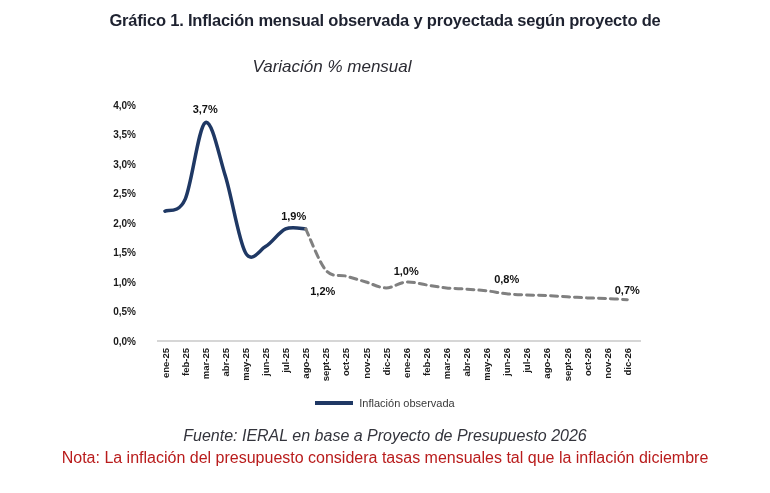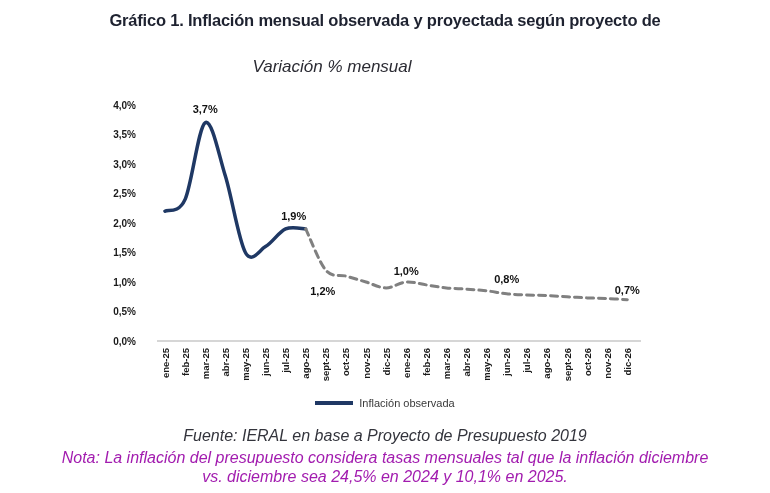--- a/index.html
+++ b/index.html
@@ -26,21 +26,21 @@
   .swatch-dashed{
     display:inline-block;width:34px;height:3.5px;
     background:repeating-linear-gradient(90deg,#808080 0 7px,transparent 7px 12px);
   }
   .fuente{
     position:absolute;top:427px;left:0;width:770px;text-align:center;
     font-style:italic;font-size:16px;color:#33343c;
   }
   .nota{
     position:absolute;top:448px;left:0;width:770px;text-align:center;
-    font-style:italic;font-size:16px;line-height:19px;color:#a21caf;
+    font-size:16px;line-height:19px;color:#b91c1c;
   }
 </style>
 </head>
 <body>
 
 <div class="page">
 
   <div class="title">
     <div>Gráfico 1. Inflación mensual observada y proyectada según proyecto de</div>
   </div>
@@ -94,20 +94,19 @@
       </svg>
   </div>
 
   <div class="legend">
     <div class="legend-item">
       <span class="swatch-solid"></span>
       <span class="legend-label">Inflación observada</span>
     </div>
   </div>
 
-  <div class="fuente">Fuente: IERAL en base a Proyecto de Presupuesto 2019</div>
+  <div class="fuente">Fuente: IERAL en base a Proyecto de Presupuesto 2026</div>
 
   <div class="nota">
     <div>Nota: La inflación del presupuesto considera tasas mensuales tal que la inflación diciembre</div>
-    <div>vs. diciembre sea 24,5% en 2024 y 10,1% en 2025.</div>
   </div>
 
 </div>
 
 </body></html>

